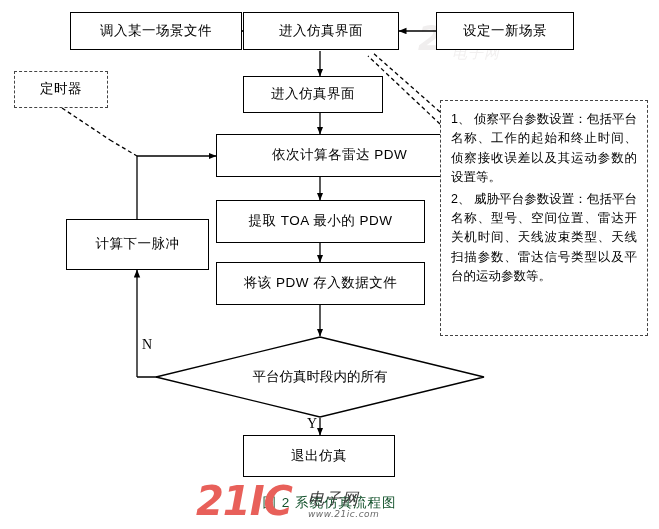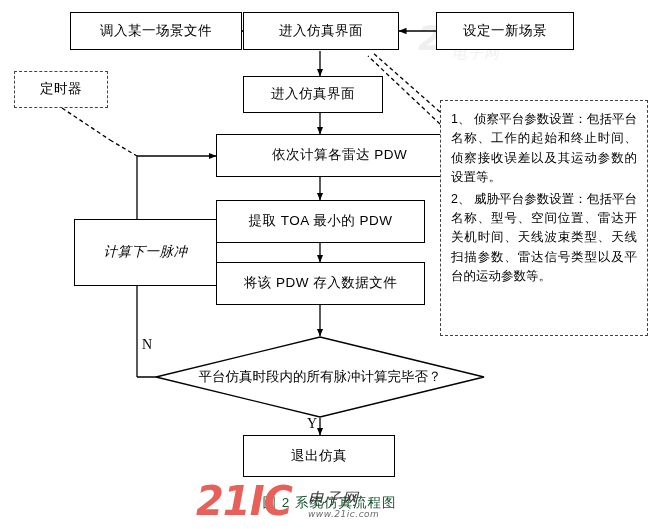--- a/index.html
+++ b/index.html
@@ -213,35 +213,34 @@
   </div>
 
   <div class="node" style="left:216px; top:200px; width:209px; height:43px;">
     <span>提取 TOA 最小的 PDW</span>
   </div>
 
   <div class="node" style="left:216px; top:262px; width:209px; height:43px;">
     <span>将该 PDW 存入数据文件</span>
   </div>
 
-  <div class="node" style="left:74px; top:219px; width:143px; height:67px;font-style:italic;">
+  <div class="node" style="left:66px; top:219px; width:143px; height:51px;">
     <span>计算下一脉冲</span>
   </div>
 
   <div class="node" style="left:243px; top:435px; width:152px; height:42px;">
     <span>退出仿真</span>
   </div>
 
   <div class="diamond-wrap" style="left:155px; top:336px; width:330px; height:82px;">
     <svg width="330" height="82" viewBox="0 0 330 82">
       <polygon points="165,1 329,41 165,81 1,41" fill="#ffffff" stroke="#000000" stroke-width="1.3"></polygon>
     </svg>
     <div class="diamond-text">
       <span>平台仿真时段内的所有</span>
-      <span>脉冲计算完毕否？</span>
     </div>
   </div>
 
   <div class="edge-label" style="left:142px; top:337px;">
     <span>N</span>
   </div>
   <div class="edge-label" style="left:307px; top:416px;">
     <span>Y</span>
   </div>
 

